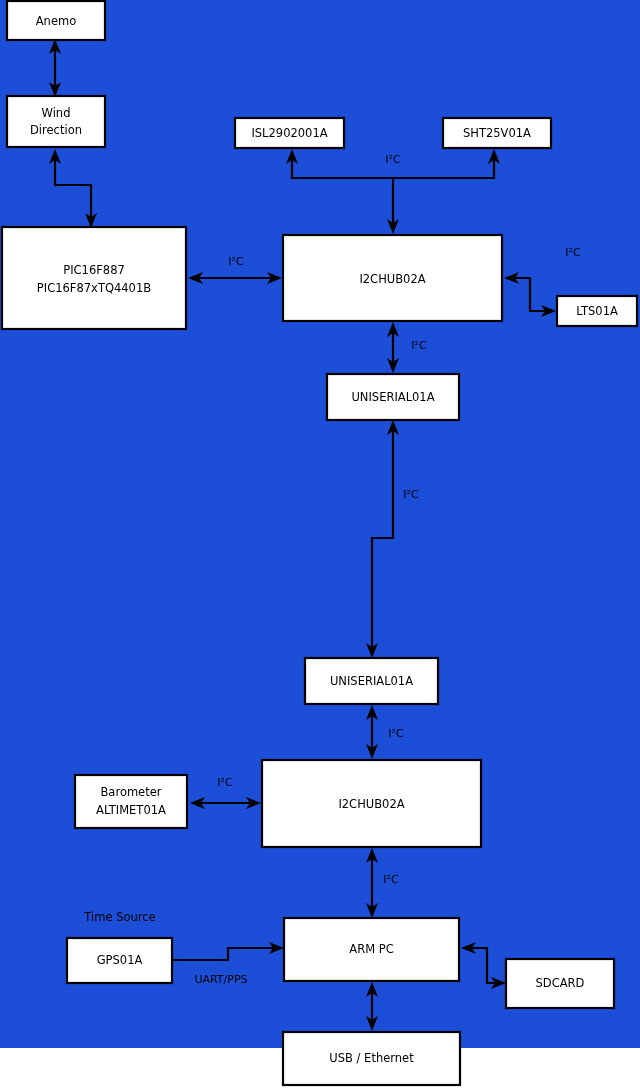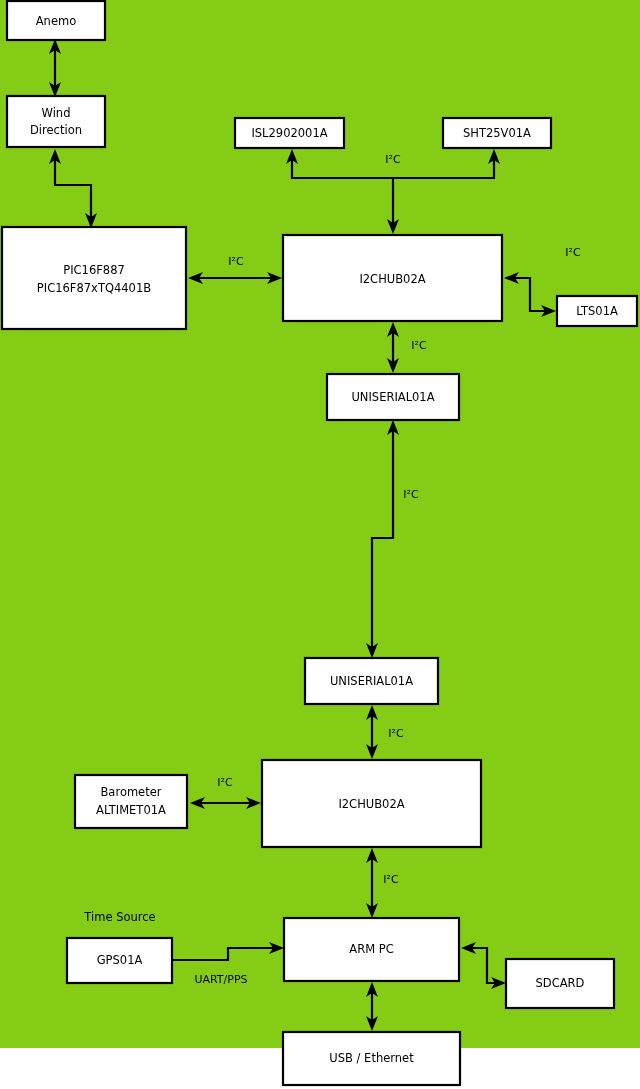--- a/index.html
+++ b/index.html
@@ -10,21 +10,21 @@
   body {
     width: 640px;
     height: 1089px;
     font-family: "DejaVu Sans", sans-serif;
     overflow: hidden;
   }
   #diagram-root {
     position: relative;
     width: 640px;
     height: 1048px;
-    background: #84cc16;
+    background: #1d4ed8;
     text-align: right;
   }
   svg.diagram {
     display: block;
     width: 640px;
     height: 1089px;
   }
   .node-rect {
     fill: #ffffff;
     stroke: #000000;

